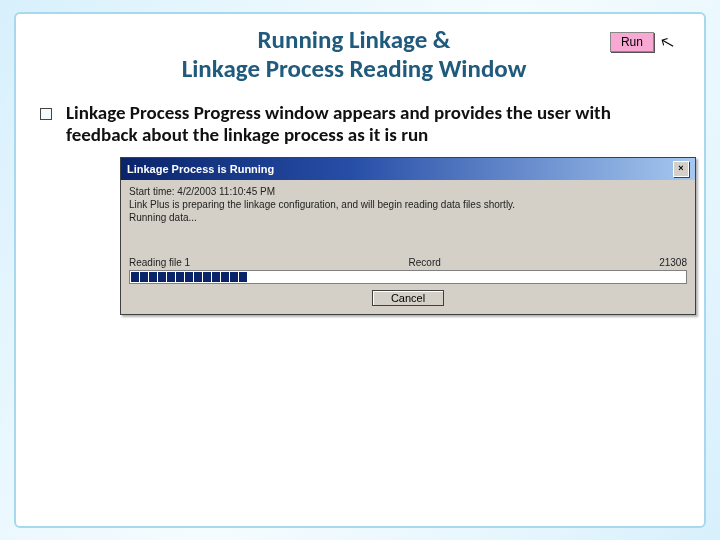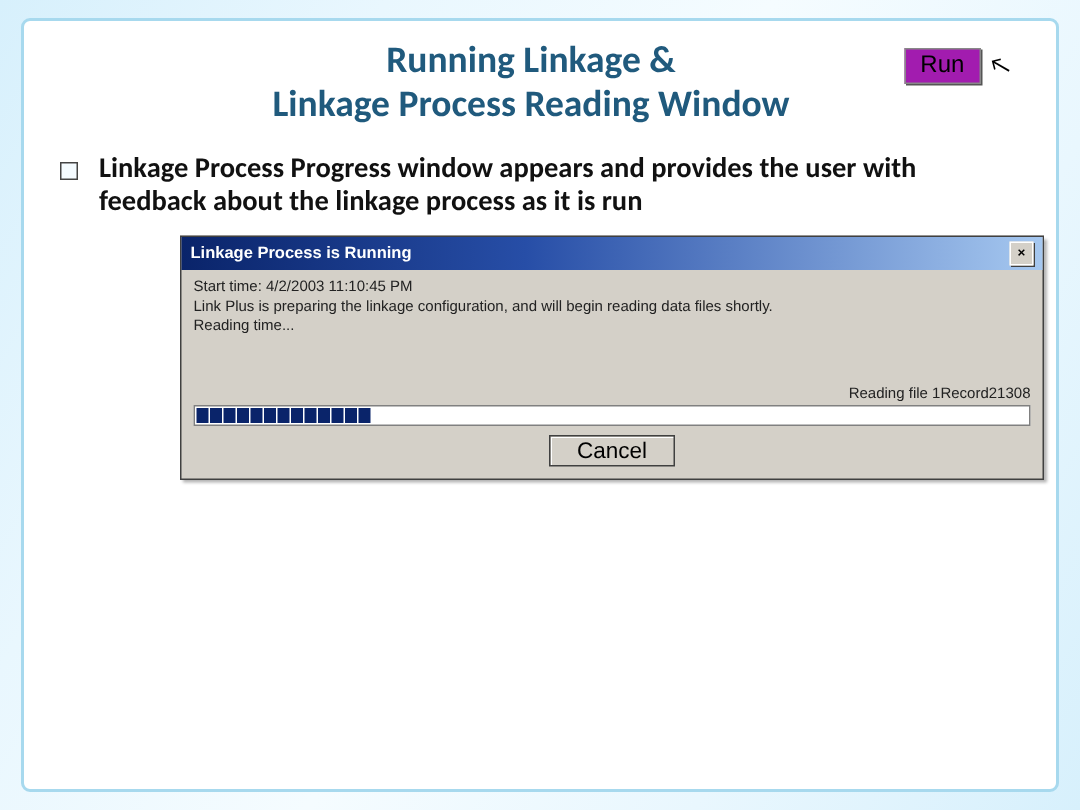--- a/index.html
+++ b/index.html
@@ -41,25 +41,25 @@
   }
   .run-chip {
     position: absolute;
     right: -6px;
     top: 6px;
     display: flex;
     align-items: center;
     gap: 6px;
   }
   .run-btn {
-    background: #a21caf;
+    background: #f9a8d4;
     border: 1px solid #888;
     box-shadow: 1px 1px 0 #555;
     font-family: Tahoma, Arial, sans-serif;
-    font-size: 16px;
+    font-size: 12px;
     padding: 2px 10px;
     margin-left: 23px;
   }
   .cursor {
     font-size: 16px;
     transform: rotate(-15deg);
     color: #000;
   }
   .bullet {
     display: grid;
@@ -116,21 +116,21 @@
   .dialog-body {
     padding: 6px 8px 8px 8px;
     color: #222;
     font-size: 10px;
     border-radius: 22px;
   }
   .dialog-line { margin-bottom: 2px; }
   .spacer { height: 30px; }
   .row-labels {
     display: flex;
-    justify-content: flex-end;
+    justify-content: space-between;
     margin-top: 2px;
     font-size: 10px;
   }
   .progress-bar {
     margin-top: 2px;
     width: 100%;
     height: 14px;
     border: 1px solid #808080;
     background: #fff;
     display: flex;
@@ -143,21 +143,21 @@
     background: #0a246a;
   }
   .dialog-btn-row {
     text-align: center;
     margin-top: 6px;
   }
   .dialog-btn {
     background: #d4d0c8;
     border: 1px solid #404040;
     box-shadow: inset 1px 1px 0 #fff;
-    font-size: 15px;
+    font-size: 11px;
     padding: 1px 18px;
     font-family: Tahoma, Arial, sans-serif;
   }
 </style>
 </head>
 <body>
 
 <div class="slide">
   <div class="white-box">
 
@@ -179,21 +179,21 @@
 
     <div class="dialog-wrap">
       <div class="dialog">
         <div class="dialog-titlebar">
           <span>Linkage Process is Running</span>
           <div class="dialog-close">×</div>
         </div>
         <div class="dialog-body">
           <div class="dialog-line">Start time: 4/2/2003  11:10:45 PM</div>
           <div class="dialog-line">Link Plus is preparing the linkage configuration, and will begin reading data files shortly.</div>
-          <div class="dialog-line">Reading time...</div>
+          <div class="dialog-line">Running data...</div>
           <div class="spacer"></div>
           <div class="row-labels">
             <span>Reading file 1</span>
             <span>Record</span>
             <span>21308</span>
           </div>
           <div class="progress-bar">
             <div class="progress-seg"></div>
             <div class="progress-seg"></div>
             <div class="progress-seg"></div>

